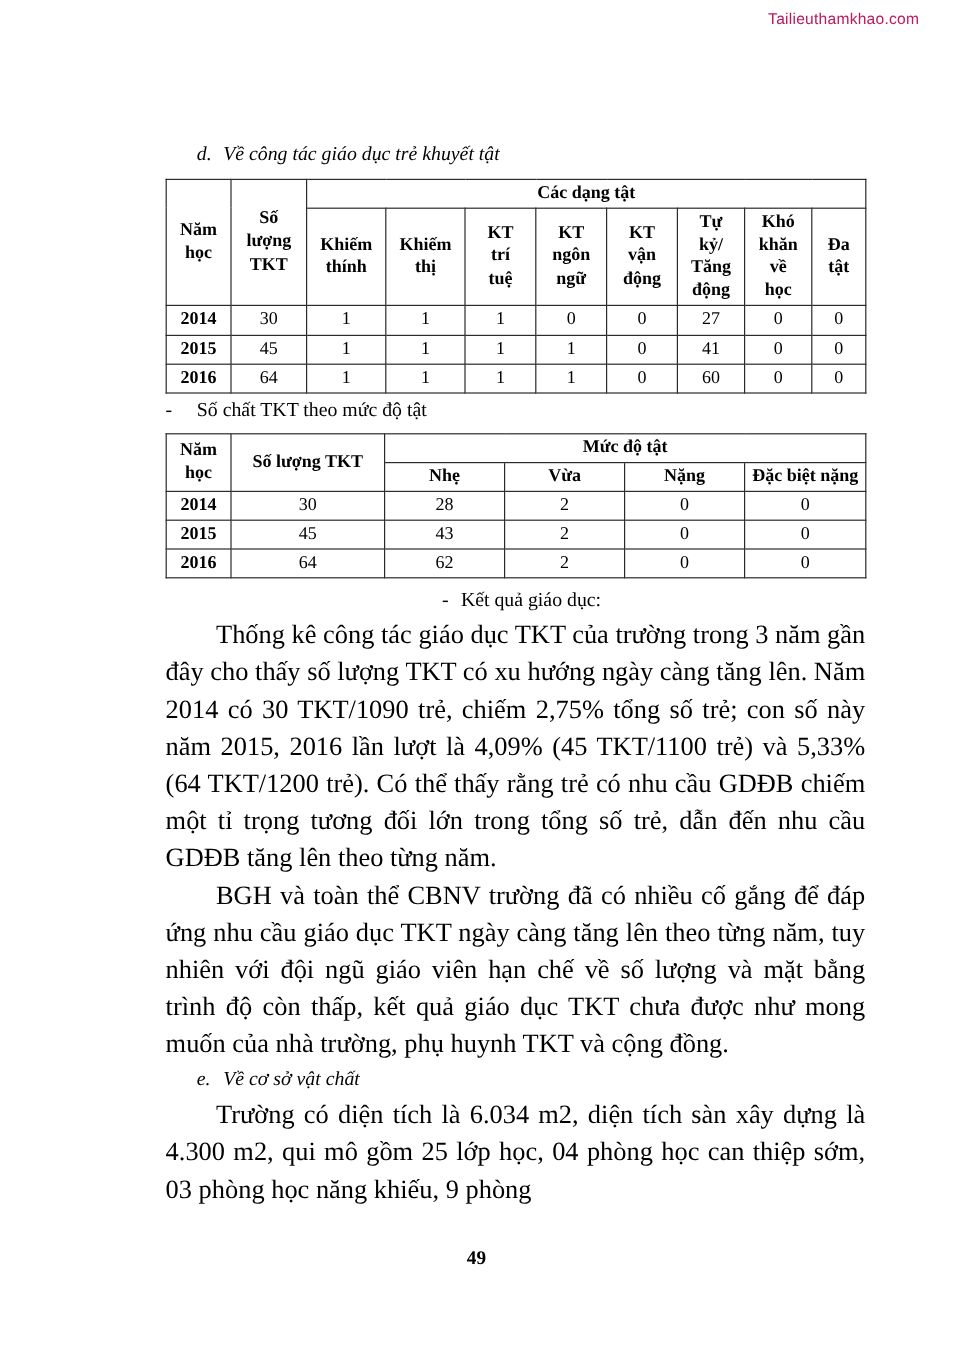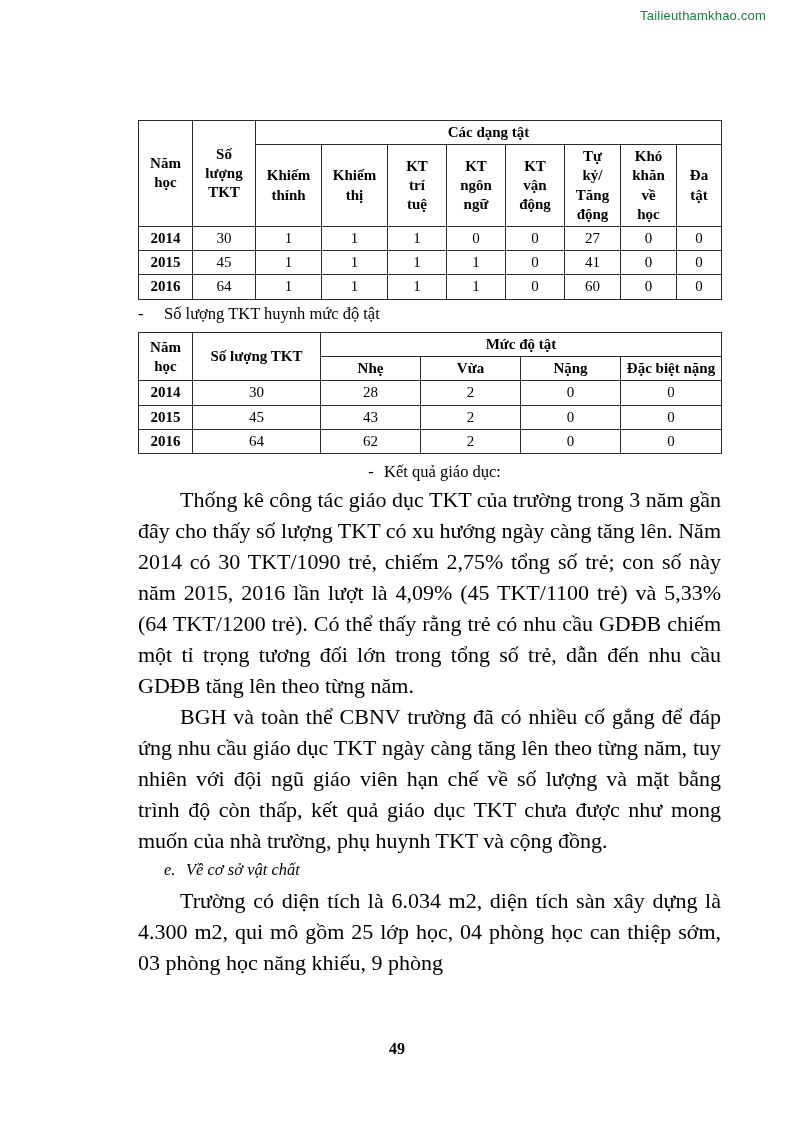--- a/index.html
+++ b/index.html
@@ -23,21 +23,21 @@
     height: 1123px;
   }
 
   
   .watermark {
     position: absolute;
     top: 8px;
     right: 28px;
     font-family: "Liberation Sans", "DejaVu Sans", sans-serif;
     font-size: 13px;
-    color: #15803d;
+    color: #be185d;
     letter-spacing: 0.2px;
     white-space: nowrap;
   }
 
   
   .content {
     position: absolute;
     left: 138px;
     top: 120px;
     width: 583px;
@@ -121,20 +121,21 @@
 </style>
 </head>
 <body>
 
 <div class="page">
 
   <div class="watermark">Tailieuthamkhao.com</div>
 
   <div class="content">
 
+    <p class="heading-letter"><span class="marker">d.</span><span>Về công tác giáo dục trẻ khuyết tật</span></p>
 
 
     <div class="tbl1-wrap">
       <table class="doc-table">
         <colgroup>
           <col style="width:54px">
             <col style="width:63px">
           <col style="width:66px">
             <col style="width:66px">
           <col style="width:59px">
@@ -236,21 +237,21 @@
           <td>1</td>
           <td>0</td>
           <td>60</td>
           <td>0</td>
           <td>0</td>
         </tr>
       </tbody>
         </table>
     </div>
 
-    <p class="dash-line"><span class="marker">-</span><span>Số lượng TKT huynh mức độ tật</span></p>
+    <p class="dash-line"><span class="marker">-</span><span>Số chất TKT theo mức độ tật</span></p>
 
     <div class="tbl2-wrap">
       <table class="doc-table">
         <colgroup>
           <col style="width:54px">
             <col style="width:128px">
           <col style="width:100px">
             <col style="width:100px">
             <col style="width:100px">
             <col style="width:101px">

